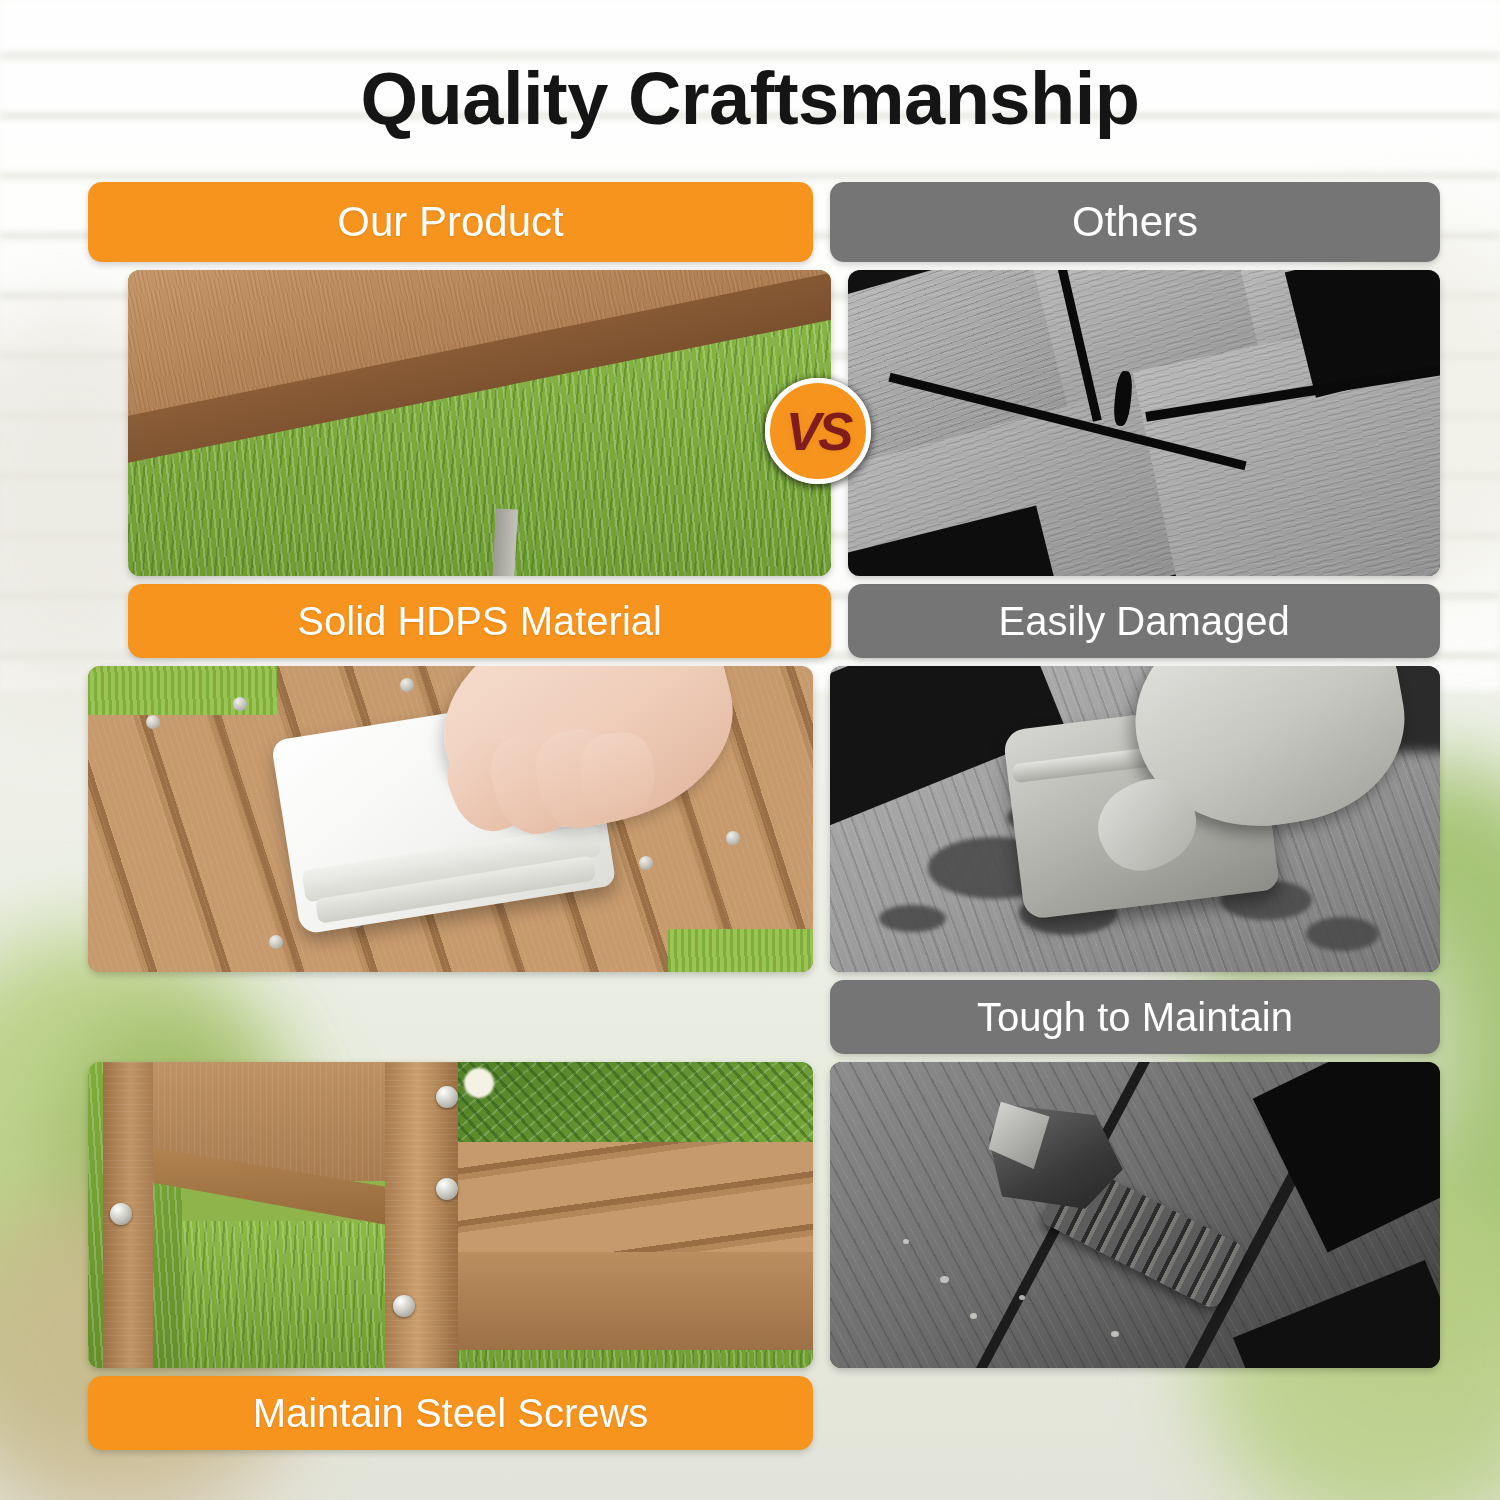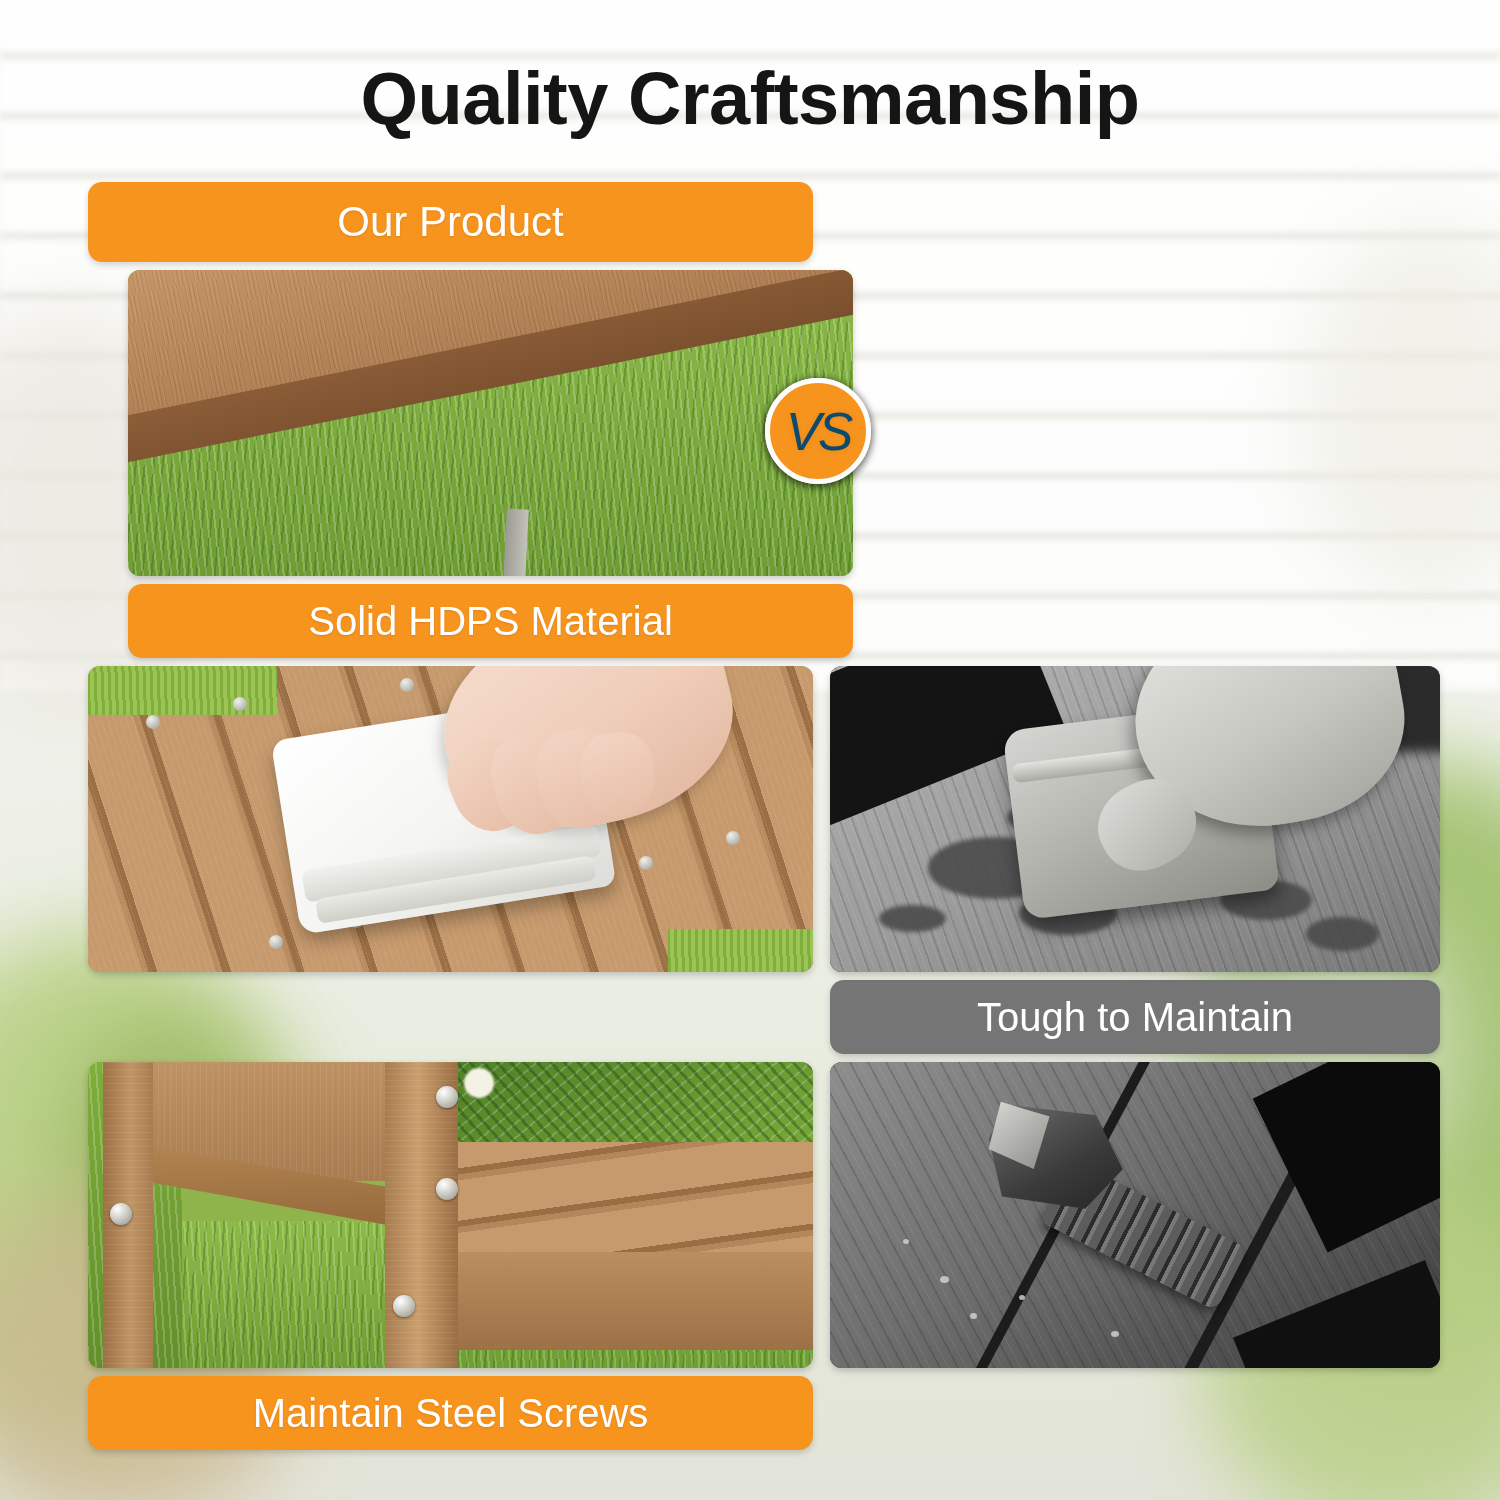--- a/index.html
+++ b/index.html
@@ -58,21 +58,21 @@
     height:306px;border-radius:12px;overflow:hidden;position:relative;
     box-shadow:0 3px 7px rgba(0,0,0,.2);
   }
   .cell{display:flex;flex-direction:column;gap:8px;}
 
   
   .vs{
     position:absolute;width:96px;height:96px;border-radius:50%;
     background:#f7941e;border:5px solid #fdfdfb;
     display:flex;align-items:center;justify-content:center;
-    color:#0c4a6e;font-size:53px;font-weight:normal;font-style:italic;
+    color:#7f1d1d;font-size:53px;font-weight:bold;font-style:italic;
     letter-spacing:-3px;z-index:40;
     box-shadow:0 2px 8px rgba(0,0,0,.3);
     text-shadow:0 0 5px rgba(215,125,15,.5);
   }
 
   
   .p-rail{background:linear-gradient(180deg,#7fae3c 0%,#95c24b 40%,#6f9f33 100%);}
   .p-rail .grass{position:absolute;inset:0;
     background:
       repeating-linear-gradient(84deg,rgba(255,255,255,.22) 0 2px,transparent 2px 7px),
@@ -296,31 +296,50 @@
 </div>
 
 <div id="title">Quality Craftsmanship</div>
 
 <div id="grid">
 
   <div class="row" style="margin-bottom:8px;">
     <div class="col col-ours">
       <div class="bar bar-head bar-orange">Our Product</div>
     </div>
+    <div class="col col-others">
+      <div class="bar bar-head bar-gray">Others</div>
+    </div>
   </div>
 
   <div class="row" style="margin-bottom:8px;margin-left:40px;">
     <div class="col col-ours cell">
       <div class="photo p-rail">
         <div class="grass"></div>
         <div class="board"></div>
         <div class="board-edge"></div>
         <div class="leg"></div>
       </div>
       <div class="bar bar-cap bar-orange">Solid HDPS Material</div>
+    </div>
+    <div class="col col-others cell">
+      <div class="photo p-crack">
+        <div class="slab s1"></div>
+        <div class="slab s2"></div>
+        <div class="slab s5"></div>
+        <div class="slab s3"></div>
+        <div class="slab s4"></div>
+        <div class="dark-tr"></div>
+        <div class="dark-bl"></div>
+        <div class="gap g1"></div>
+        <div class="gap g2"></div>
+        <div class="gap g3"></div>
+        <div class="gap g4"></div>
+      </div>
+      <div class="bar bar-cap bar-gray">Easily Damaged</div>
     </div>
     <div class="vs" style="left:677px;top:196px;">VS</div>
   </div>
 
   <div class="row" style="margin-bottom:8px;">
     <div class="col col-ours cell">
       <div class="photo p-clean">
         <div class="deck"></div>
         <div class="deck-grain"></div>
         <div class="grass-tl"></div>

